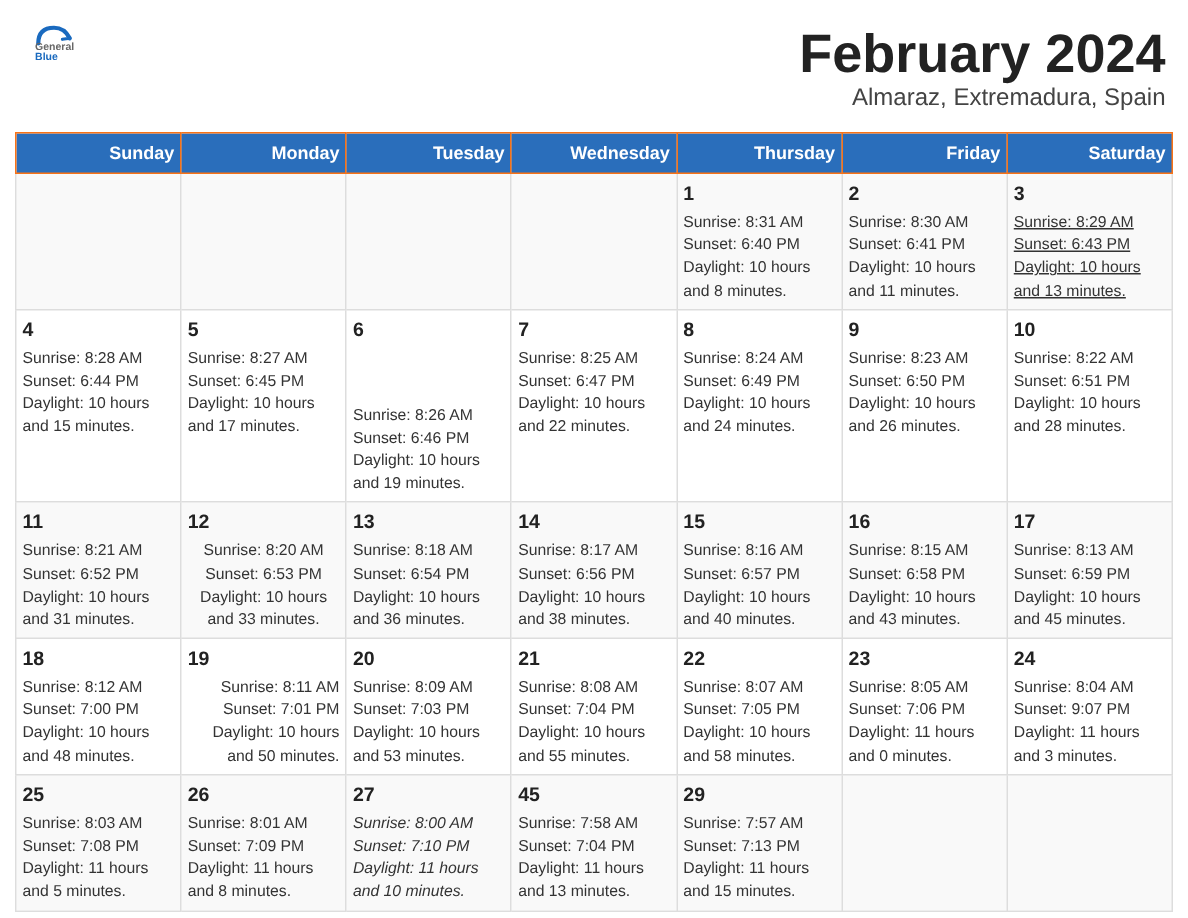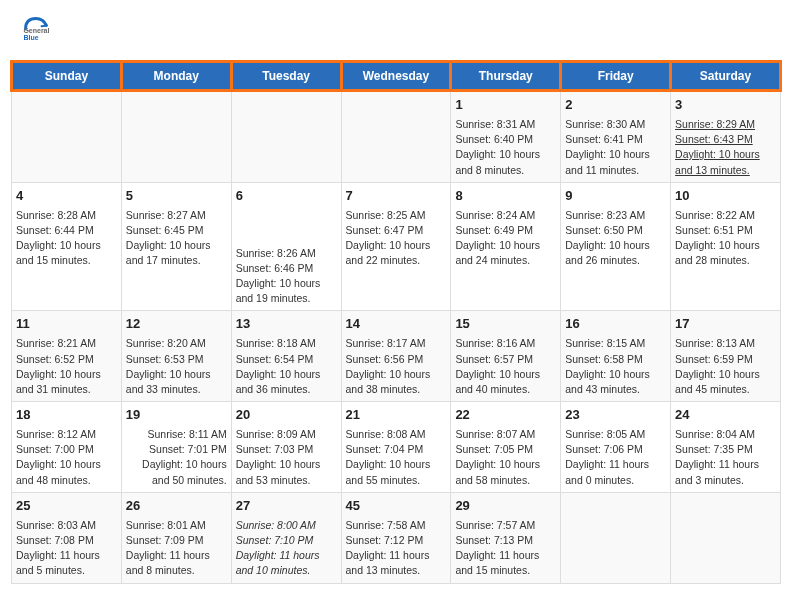--- a/index.html
+++ b/index.html
@@ -42,22 +42,22 @@
       width: 100%;
       border-collapse: collapse;
       font-size: 11px;
     }
     thead tr th {
       background-color: #2a6ebb;
       color: #fff;
       padding: 6px 4px;
       font-size: 12px;
       font-weight: bold;
-      text-align: center;
-      border: 3px solid #f97316;
+      text-align: right;
+      border: 1px solid #f97316;
     }
     tbody tr td {
       border: 1px solid #ddd;
       vertical-align: top;
       padding: 4px 4px;
       height: 80px;
       background: #fff;
       color: #333;
       font-size: 10.5px;
       line-height: 1.45;
@@ -83,20 +83,24 @@
   <div class="logo">
     <div>
       <svg class="logo-icon" viewBox="0 0 40 40">
         <path d="M5 20 Q5 5 20 5 Q30 5 35 15" stroke="#1a6abf" stroke-width="4" fill="none" stroke-linecap="round"></path>
         <path d="M35 15 L30 8 M35 15 L28 16" stroke="#1a6abf" stroke-width="3" fill="none" stroke-linecap="round"></path>
         <text x="2" y="26" font-size="10" font-weight="bold" fill="#666">General</text>
         <text x="2" y="36" font-size="10" font-weight="bold" fill="#1a6abf">Blue</text>
       </svg>
     </div>
   </div>
+  <div class="title-block">
+    <div class="month-title">February 2024</div>
+    <div class="location-title">Almaraz, Extremadura, Spain</div>
+  </div>
 </div>
 
 <table>
   <thead>
     <tr>
     <th>Sunday</th>
         <th>Monday</th>
         <th>Tuesday</th>
         <th>Wednesday</th>
         <th>Thursday</th>
@@ -186,21 +190,21 @@
       <tr>
         <td>
           <span class="day-number">11</span>
           <div style="white-space: pre-line;">Sunrise: 8:21 AM
 Sunset: 6:52 PM
 Daylight: 10 hours
 and 31 minutes.</div>
         </td>
         <td>
           <span class="day-number">12</span>
-          <div style="white-space: pre-line;">Sunrise: 8:20 AM
+          <div style="white-space: pre-line; text-align: center;">Sunrise: 8:20 AM
 Sunset: 6:53 PM
 Daylight: 10 hours
 and 33 minutes.</div>
         </td>
         <td>
           <span class="day-number">13</span>
           <div style="white-space: pre-line;">Sunrise: 8:18 AM
 Sunset: 6:54 PM
 Daylight: 10 hours
 and 36 minutes.</div>
@@ -273,21 +277,21 @@
         <td>
           <span class="day-number">23</span>
           <div style="white-space: pre-line;">Sunrise: 8:05 AM
 Sunset: 7:06 PM
 Daylight: 11 hours
 and 0 minutes.</div>
         </td>
         <td>
           <span class="day-number">24</span>
           <div style="white-space: pre-line;">Sunrise: 8:04 AM
-Sunset: 7:35 PM
+Sunset: 9:07 PM
 Daylight: 11 hours
 and 3 minutes.</div>
         </td>
       </tr>
       <tr>
         <td>
           <span class="day-number">25</span>
           <div style="white-space: pre-line;">Sunrise: 8:03 AM
 Sunset: 7:08 PM
 Daylight: 11 hours
@@ -303,21 +307,21 @@
         <td>
           <span class="day-number">27</span>
           <div style="white-space: pre-line; font-style: italic;">Sunrise: 8:00 AM
 Sunset: 7:10 PM
 Daylight: 11 hours
 and 10 minutes.</div>
         </td>
         <td>
           <span class="day-number">45</span>
           <div style="white-space: pre-line;">Sunrise: 7:58 AM
-Sunset: 7:12 PM
+Sunset: 7:04 PM
 Daylight: 11 hours
 and 13 minutes.</div>
         </td>
         <td>
           <span class="day-number">29</span>
           <div style="white-space: pre-line;">Sunrise: 7:57 AM
 Sunset: 7:13 PM
 Daylight: 11 hours
 and 15 minutes.</div>
         </td>

